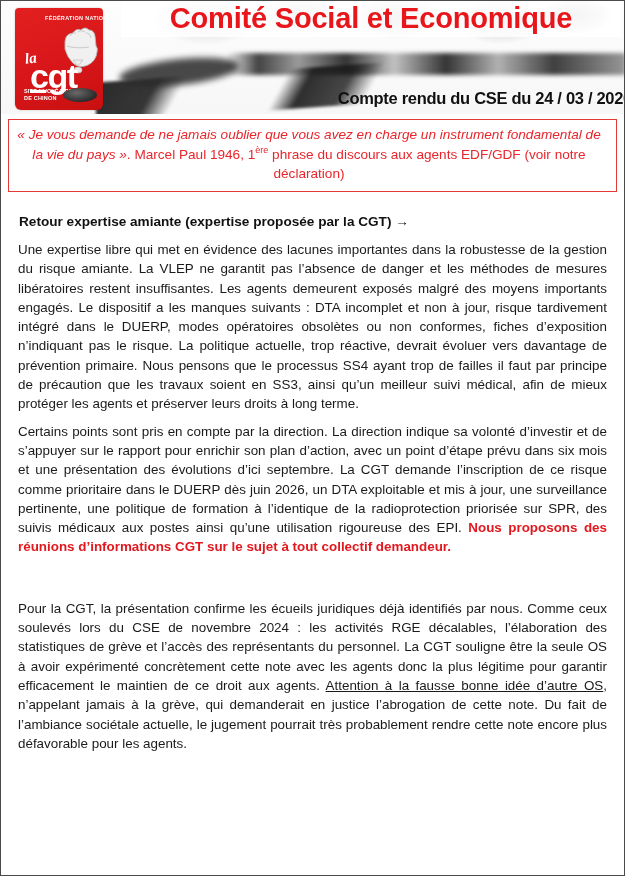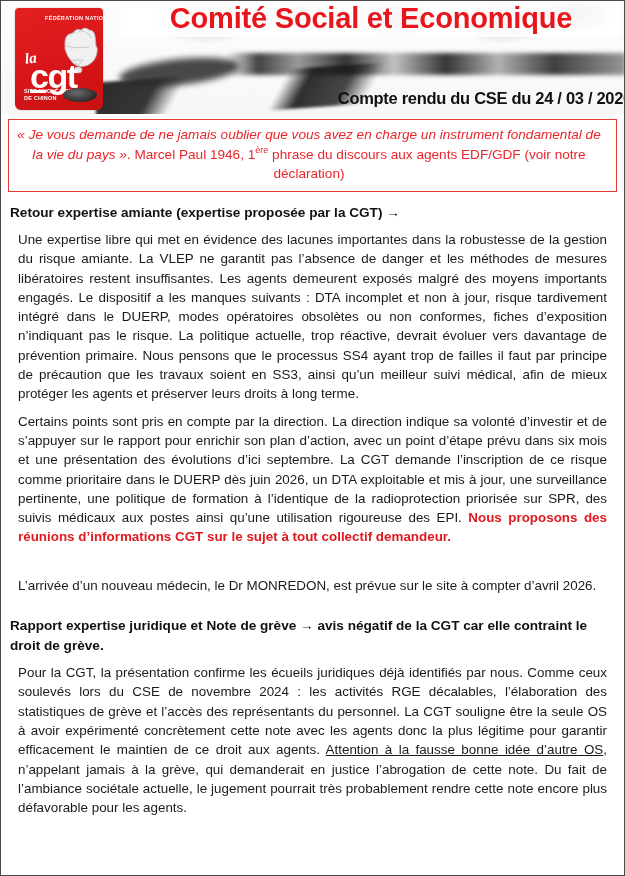--- a/index.html
+++ b/index.html
@@ -219,21 +219,21 @@
     color: #1a1a1a;
     font-size: 13.4px;
     line-height: 19.3px;
     font-family: "Liberation Sans", sans-serif;
   }
   .sec-head {
     font-weight: bold;
     font-size: 13.6px;
     line-height: 19.5px;
     color: #111111;
-    margin: 0;
+    margin: 9px;
   }
   .para {
     text-align: justify;
     margin: 8px;
     hyphens: none;
   }
   .spacer { height: 13px; }
   .spacer-sm { height: 5px; }
   .red-bold {
     color: #e2181e;
@@ -285,26 +285,20 @@
       <span>Retour expertise amiante (expertise proposée par la CGT)</span>
       <span class="arrow">→</span>
     </div>
 
     <p class="para">Une expertise libre qui met en évidence des lacunes importantes dans la robustesse de la gestion du risque amiante. La VLEP ne garantit pas l’absence de danger et les méthodes de mesures libératoires restent insuffisantes. Les agents demeurent exposés malgré des moyens importants engagés. Le dispositif a les manques suivants : DTA incomplet et non à jour, risque tardivement intégré dans le DUERP, modes opératoires obsolètes ou non conformes, fiches d’exposition n’indiquant pas le risque. La politique actuelle, trop réactive, devrait évoluer vers davantage de prévention primaire. Nous pensons que le processus SS4 ayant trop de failles il faut par principe de précaution que  les travaux soient en SS3, ainsi qu’un meilleur suivi médical, afin de mieux protéger les agents et préserver leurs droits à long terme.</p>
 
     <p class="para"><span>Certains points sont pris en compte par la direction. La direction indique sa volonté d’investir et de s’appuyer sur le rapport pour enrichir son plan d’action, avec un point d’étape prévu dans six mois et une présentation des évolutions d’ici septembre. La CGT demande l’inscription de ce risque comme prioritaire dans le DUERP dès juin 2026, un DTA exploitable et mis à jour, une surveillance pertinente, une politique de formation à l’identique de la radioprotection priorisée sur SPR, des suivis médicaux aux postes ainsi qu’une utilisation rigoureuse des EPI. </span><span class="red-bold">Nous proposons des réunions d’informations CGT sur le sujet à tout collectif demandeur.</span></p>
 
     <div class="spacer"></div>
 
-    <p class="para">L’arrivée d’un nouveau médecin, le Dr MONREDON, est prévue sur le site à compter d’avril 2026.</p>
 
     <div class="spacer"></div>
 
-    <div class="sec-head">
-      <span>Rapport expertise juridique et Note de grève</span>
-      <span class="arrow">→</span>
-      <span>avis négatif  de la CGT car elle contraint le droit de grève.</span>
-    </div>
 
     <p class="para"><span>Pour la CGT, la présentation confirme les écueils juridiques déjà identifiés par nous. Comme ceux soulevés lors du CSE de novembre 2024 : les activités RGE décalables, l’élaboration des statistiques de grève et l’accès des représentants du personnel. La CGT souligne être la seule OS à avoir expérimenté concrètement cette note avec les agents donc la plus légitime pour garantir efficacement le maintien de ce droit aux agents. </span><span class="underline">Attention à la fausse bonne idée d’autre OS</span><span>, n’appelant jamais à la grève, qui demanderait en justice l’abrogation de cette note.  Du fait de l’ambiance sociétale actuelle, le jugement pourrait très probablement rendre cette note  encore plus défavorable pour les agents.</span></p>
 
   </div>
 </div>
 
 </body></html>

